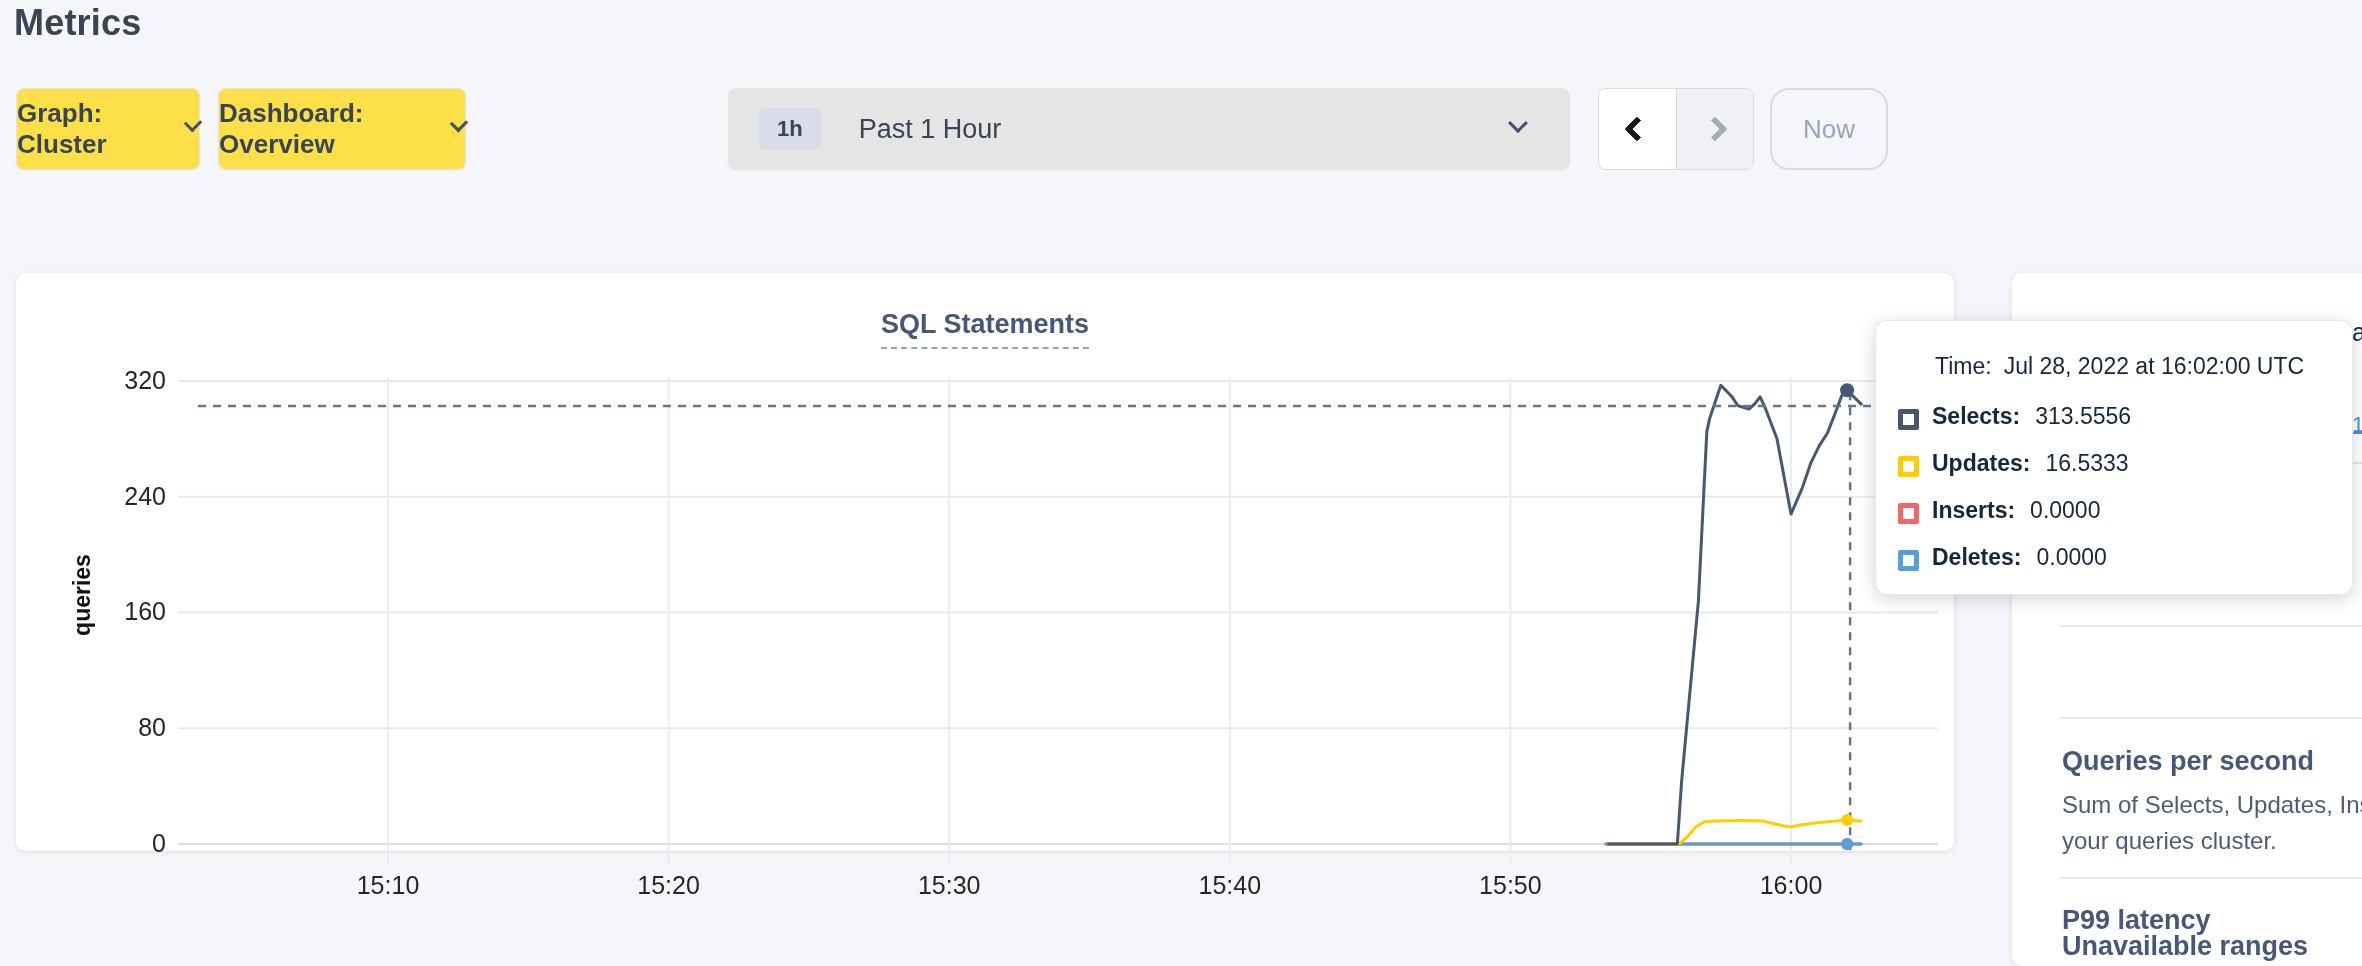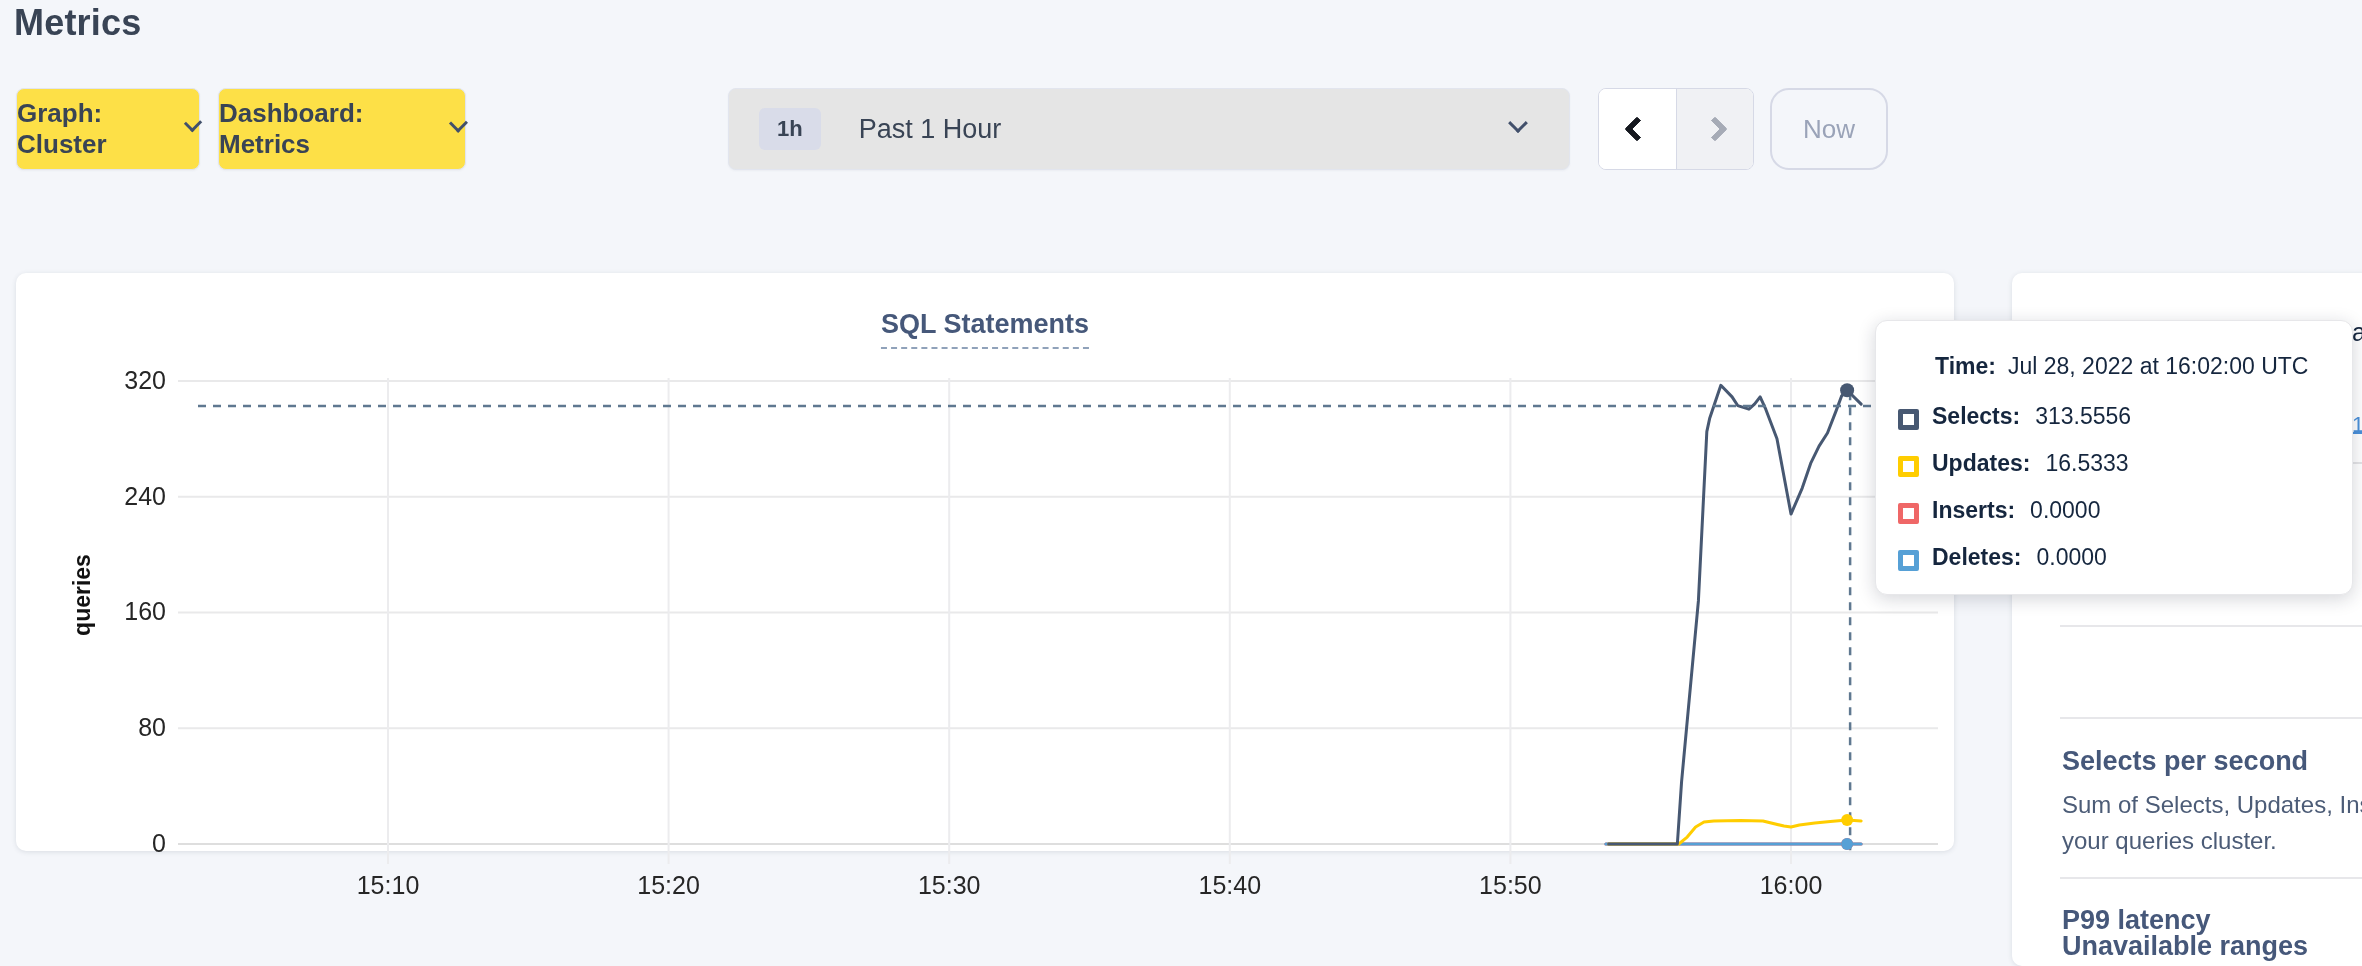--- a/index.html
+++ b/index.html
@@ -58,40 +58,40 @@
   .frag-hr { position:absolute; left:2353px; top:462px; width:9px; height:2px; background:#e4e4e6; }
 
   
   #chart-svg { position:absolute; left:0; top:0; z-index:4; pointer-events:none; }
 
   
   .tooltip { position:absolute; left:1875px; top:320px; width:478px; height:275px; background:#fff;
              border:1px solid #e7e7ea; border-radius:12px; box-shadow:0 4px 18px rgba(20,30,50,.18);
              z-index:10; padding:28px 20px 0 22px; color:#15263e; font-size:23px; }
   .tt-time { height:34px; display:flex; align-items:center; gap:12px; margin-left:37px; }
-  .tt-time b { font-weight:700; }
+  .tt-time b { font-weight:400; }
   .tt-row { height:47px; display:flex; align-items:flex-end; gap:13px; }
   .tt-row:first-of-type { margin-top:8px; }
   .swatch { width:21px; height:21px; border:5px solid #000; border-radius:2px; background:#fff; flex:0 0 auto; }
   .tt-label { font-weight:700; }
   .tt-value { font-weight:400; margin-left:2px; }
 </style>
 </head>
 <body>
 
 <div class="page">
 
   <div class="page-title">Metrics</div>
 
   <div class="btn btn-graph">
     <span>Graph: Cluster</span>
     <span class="chev-down"></span>
   </div>
   <div class="btn btn-dashboard">
-    <span>Dashboard: Metrics</span>
+    <span>Dashboard: Overview</span>
     <span class="chev-down"></span>
   </div>
   <div class="time-select">
     <span class="range-badge">1h</span>
     <span class="range-label">Past 1 Hour</span>
     <span class="chev-down"></span>
   </div>
   <div class="arrow-group">
     <div class="arrow-half prev">
       <span class="chev-left"></span>
@@ -105,21 +105,21 @@
   </div>
 
   <div class="chart-card">
     <div class="chart-title">SQL Statements</div>
   </div>
 
   <div class="side-card">
     <div class="side-hr" style="top:352px"></div>
     <div class="side-h" style="top:658px">Unavailable ranges</div>
     <div class="side-hr" style="top:444px"></div>
-    <div class="side-h" style="top:473px">Selects per second</div>
+    <div class="side-h" style="top:473px">Queries per second</div>
     <div class="side-p" style="top:514px">
       <span>Sum of Selects, Updates, Inser</span><br>
       <span>your queries cluster.</span>
     </div>
     <div class="side-hr" style="top:604px"></div>
     <div class="side-h" style="top:632px">P99 latency</div>
   </div>
 
   <div class="frag-a">a</div>
   <div class="frag-blue">1</div>

